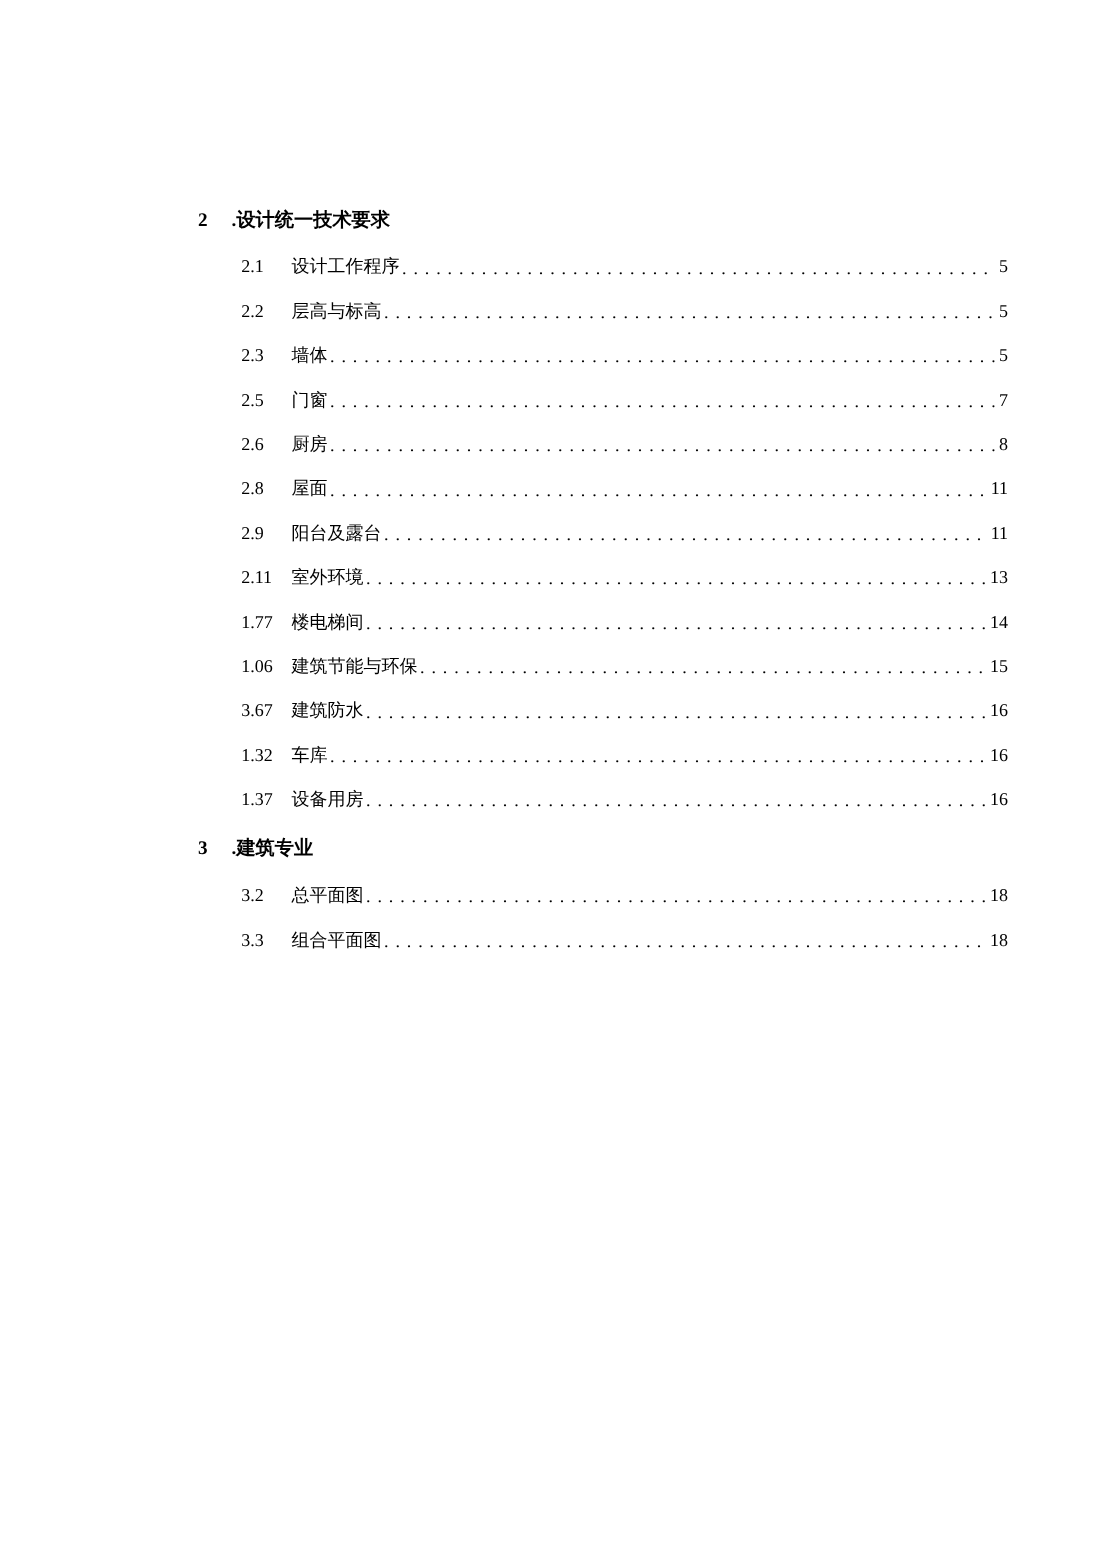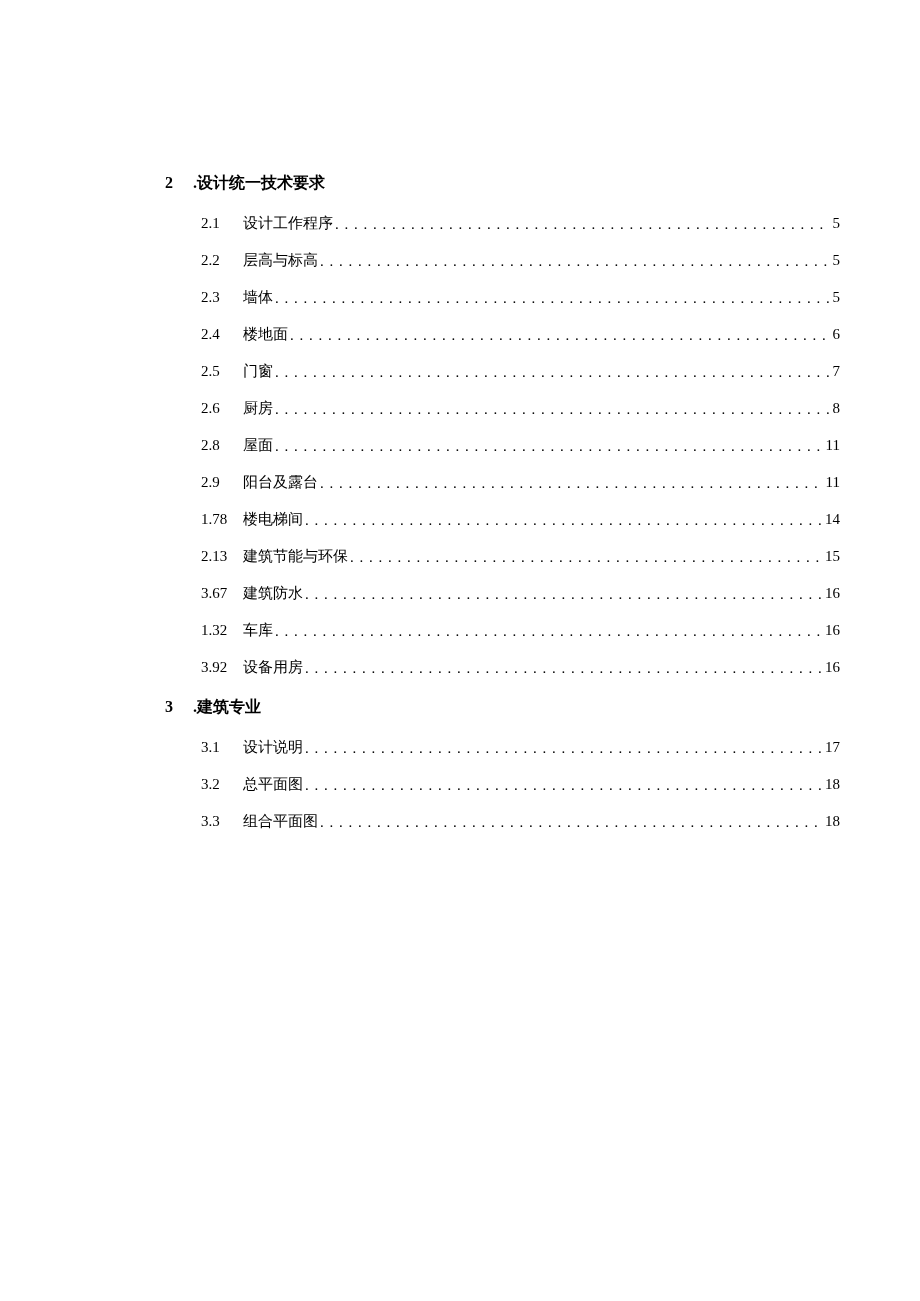--- a/index.html
+++ b/index.html
@@ -97,26 +97,20 @@
         <span class="toc-dots"></span>
         <span class="toc-page">5</span>
       </div>
     <div class="toc-entry">
         <span class="toc-num">2.3</span>
         <span class="toc-title">墙体</span>
         <span class="toc-dots"></span>
         <span class="toc-page">5</span>
       </div>
     <div class="toc-entry">
-        <span class="toc-num">2.4</span>
-        <span class="toc-title">楼地面</span>
-        <span class="toc-dots"></span>
-        <span class="toc-page">6</span>
-      </div>
-    <div class="toc-entry">
         <span class="toc-num">2.5</span>
         <span class="toc-title">门窗</span>
         <span class="toc-dots"></span>
         <span class="toc-page">7</span>
       </div>
     <div class="toc-entry">
         <span class="toc-num">2.6</span>
         <span class="toc-title">厨房</span>
         <span class="toc-dots"></span>
         <span class="toc-page">8</span>
@@ -127,63 +121,63 @@
         <span class="toc-dots"></span>
         <span class="toc-page">11</span>
       </div>
     <div class="toc-entry">
         <span class="toc-num">2.9</span>
         <span class="toc-title">阳台及露台</span>
         <span class="toc-dots"></span>
         <span class="toc-page">11</span>
       </div>
     <div class="toc-entry">
-        <span class="toc-num">1.78</span>
+        <span class="toc-num">2.11</span>
+        <span class="toc-title">室外环境</span>
+        <span class="toc-dots"></span>
+        <span class="toc-page">13</span>
+      </div>
+    <div class="toc-entry">
+        <span class="toc-num">1.77</span>
         <span class="toc-title">楼电梯间</span>
         <span class="toc-dots"></span>
         <span class="toc-page">14</span>
       </div>
     <div class="toc-entry">
-        <span class="toc-num">2.13</span>
+        <span class="toc-num">1.06</span>
         <span class="toc-title">建筑节能与环保</span>
         <span class="toc-dots"></span>
         <span class="toc-page">15</span>
       </div>
     <div class="toc-entry">
         <span class="toc-num">3.67</span>
         <span class="toc-title">建筑防水</span>
         <span class="toc-dots"></span>
         <span class="toc-page">16</span>
       </div>
     <div class="toc-entry">
         <span class="toc-num">1.32</span>
         <span class="toc-title">车库</span>
         <span class="toc-dots"></span>
         <span class="toc-page">16</span>
       </div>
     <div class="toc-entry">
-        <span class="toc-num">3.92</span>
+        <span class="toc-num">1.37</span>
         <span class="toc-title">设备用房</span>
         <span class="toc-dots"></span>
         <span class="toc-page">16</span>
       </div>
   </div>
 
   <div class="section-header">
     <span class="section-number">3</span>
     <span class="section-title-prefix">.</span>
     <span>建筑专业</span>
   </div>
   <div class="toc-list">
-    <div class="toc-entry">
-        <span class="toc-num">3.1</span>
-        <span class="toc-title">设计说明</span>
-        <span class="toc-dots"></span>
-        <span class="toc-page">17</span>
-      </div>
     <div class="toc-entry">
         <span class="toc-num">3.2</span>
         <span class="toc-title">总平面图</span>
         <span class="toc-dots"></span>
         <span class="toc-page">18</span>
       </div>
     <div class="toc-entry">
         <span class="toc-num">3.3</span>
         <span class="toc-title">组合平面图</span>
         <span class="toc-dots"></span>

